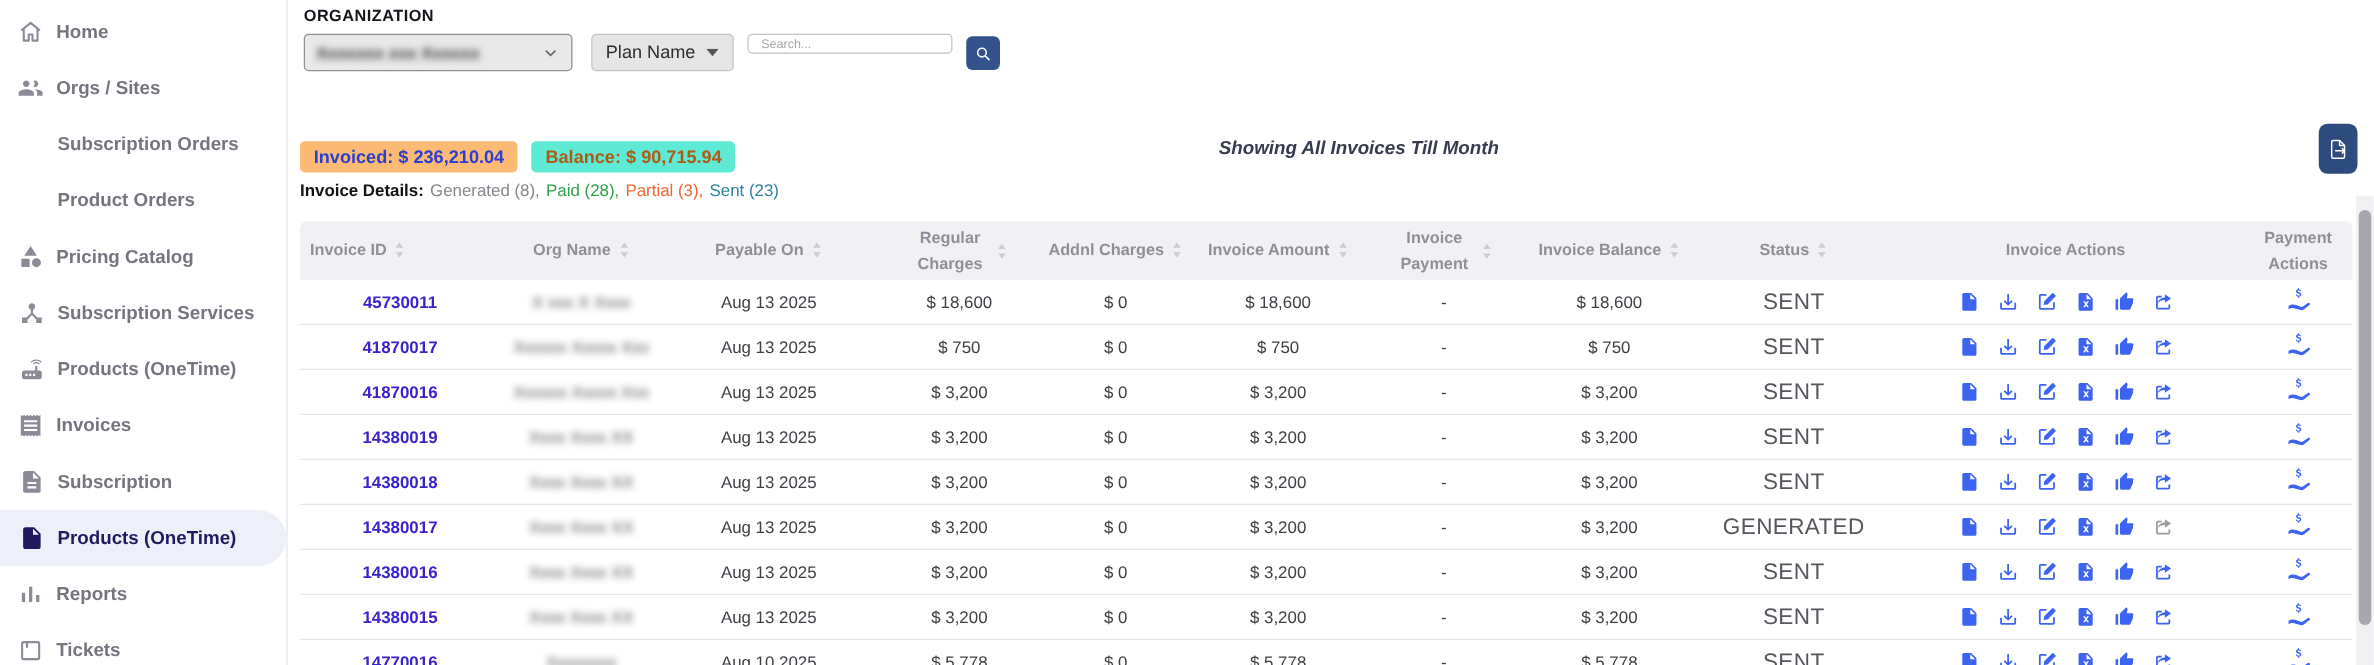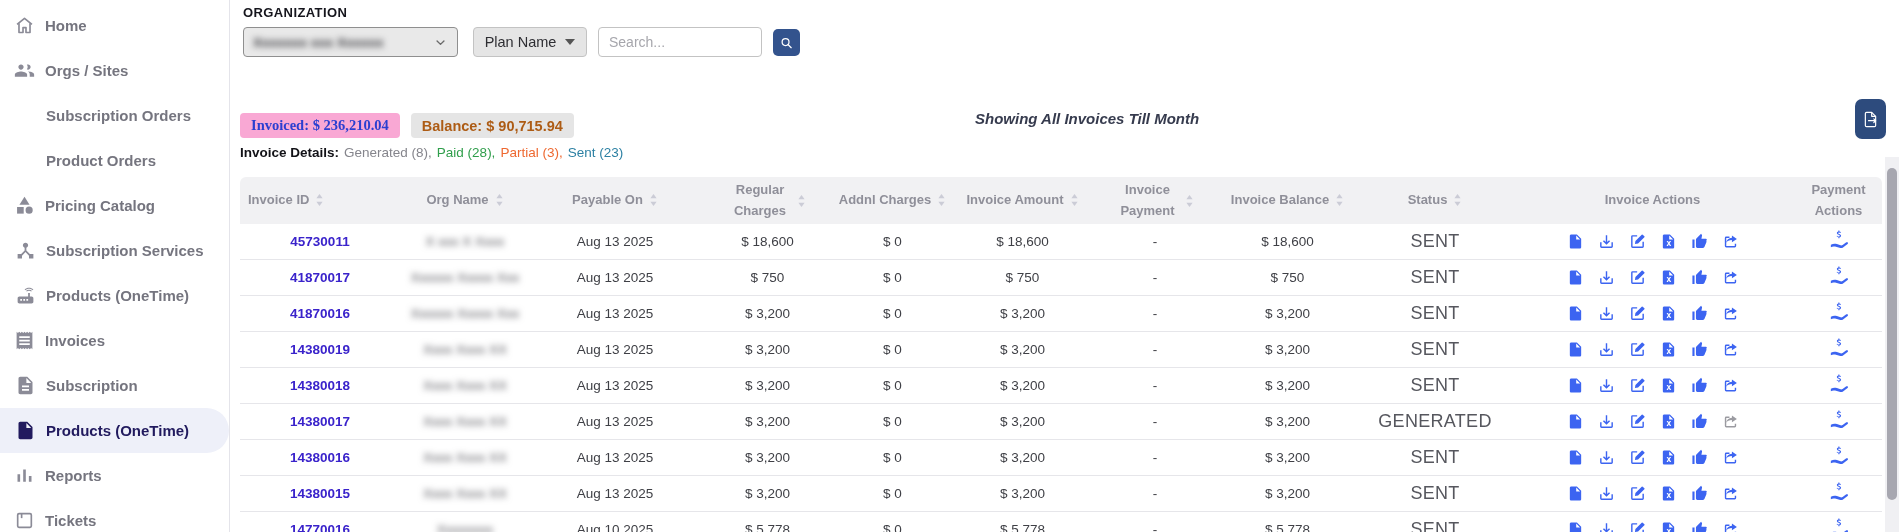--- a/index.html
+++ b/index.html
@@ -22,40 +22,40 @@
   .org-label{position:absolute;left:12px;top:5px;font-size:13px;font-weight:700;
              color:#15151c;letter-spacing:.4px;}
   .org-select{position:absolute;left:12px;top:27px;width:215px;height:30px;background:#e9e9e9;
               border:1px solid #8f8f8f;border-radius:4px;display:flex;align-items:center;
               justify-content:space-between;padding:0 9px;box-sizing:border-box;cursor:pointer;}
   .org-value{filter:blur(3px);color:#3a3a3f;font-size:13.5px;font-weight:600;}
   .chev{width:15px;height:15px;display:inline-flex;}
   .plan-btn{position:absolute;left:242px;top:27px;width:114px;height:30px;background:#e5e5e5;
             border:1px solid #c3c3c3;border-radius:4px;display:flex;align-items:center;
             justify-content:center;gap:9px;font-size:14.5px;color:#2e2e33;box-sizing:border-box;cursor:pointer;}
-  .search-input{position:absolute;left:367px;top:27px;width:164px;height:30px;border:1px solid #c3c3c3;
-            border-radius:4px;padding:0 10px;font-size:14px;color:#333;box-sizing:border-box;outline:none;
+  .search-input{position:absolute;left:367px;top:27px;width:164px;height:16px;border:1px solid #c3c3c3;
+            border-radius:4px;padding:0 10px;font-size:10px;color:#333;box-sizing:border-box;outline:none;
             font-family:"Liberation Sans",sans-serif;}
   .search-input::placeholder{color:#a6a6ac;}
   .search-btn{position:absolute;left:542px;top:29px;width:27px;height:27px;background:#33538d;
             border-radius:5px;border:none;display:flex;align-items:center;justify-content:center;cursor:pointer;}
   .search-btn svg{width:18px;height:18px;}
 
   .view-toggle{position:absolute;left:6px;top:81px;display:flex;gap:17px;align-items:center;}
   .vt-option{display:flex;align-items:center;gap:9px;cursor:pointer;}
   .radio-dot{width:16px;height:16px;border:2px solid #1d86ab;border-radius:50%;position:relative;flex:none;}
   .radio-dot.checked::after{content:"";position:absolute;left:3px;top:3px;width:10px;height:10px;
             border-radius:50%;background:#1d86ab;}
   .vt-label{font-size:14.5px;color:#25252a;}
 
   .badges{position:absolute;left:9px;top:113px;display:flex;gap:11px;}
   .badge{height:25px;display:flex;align-items:center;padding:0 11px;border-radius:4px;
          font-size:14.5px;font-weight:700;}
-  .badge.invoiced{background:#f9a8d4;color:#2b3fd0;font-family:Liberation Serif, serif;}
-  .badge.balance{background:#e5e5e5;color:#ad5c15;}
+  .badge.invoiced{background:#fdba74;color:#2b3fd0;}
+  .badge.balance{background:#5eead4;color:#ad5c15;}
 
   .showing{position:absolute;left:744px;top:110px;font-size:15px;font-weight:700;
            font-style:italic;color:#363b4e;}
 
   .details{position:absolute;left:9px;top:145px;font-size:13.5px;white-space:nowrap;}
   .details-label{font-weight:700;color:#121217;margin-right:5px;}
   .detail-item{margin-right:5px;}
 
   .export-btn{position:absolute;left:1624px;top:99px;width:31px;height:40px;background:#2d4b7d;
            border:none;border-radius:7px;display:flex;align-items:center;justify-content:center;cursor:pointer;}

